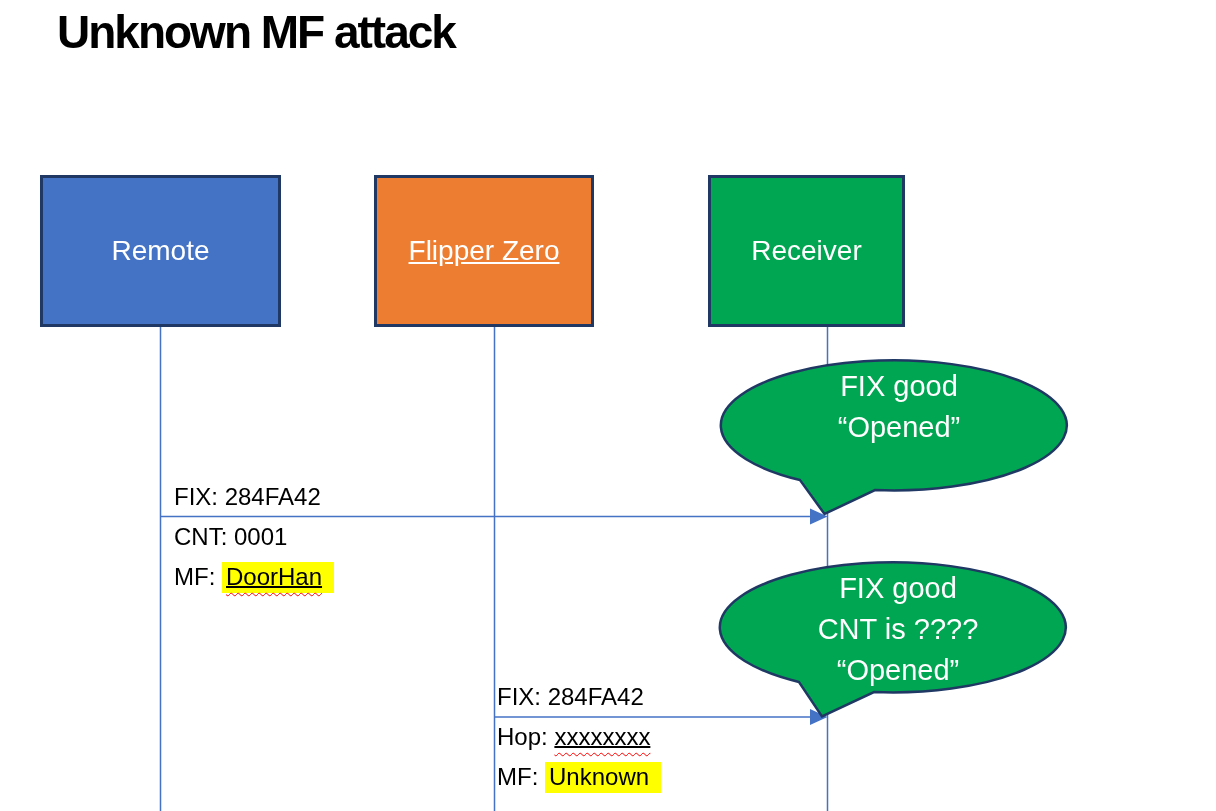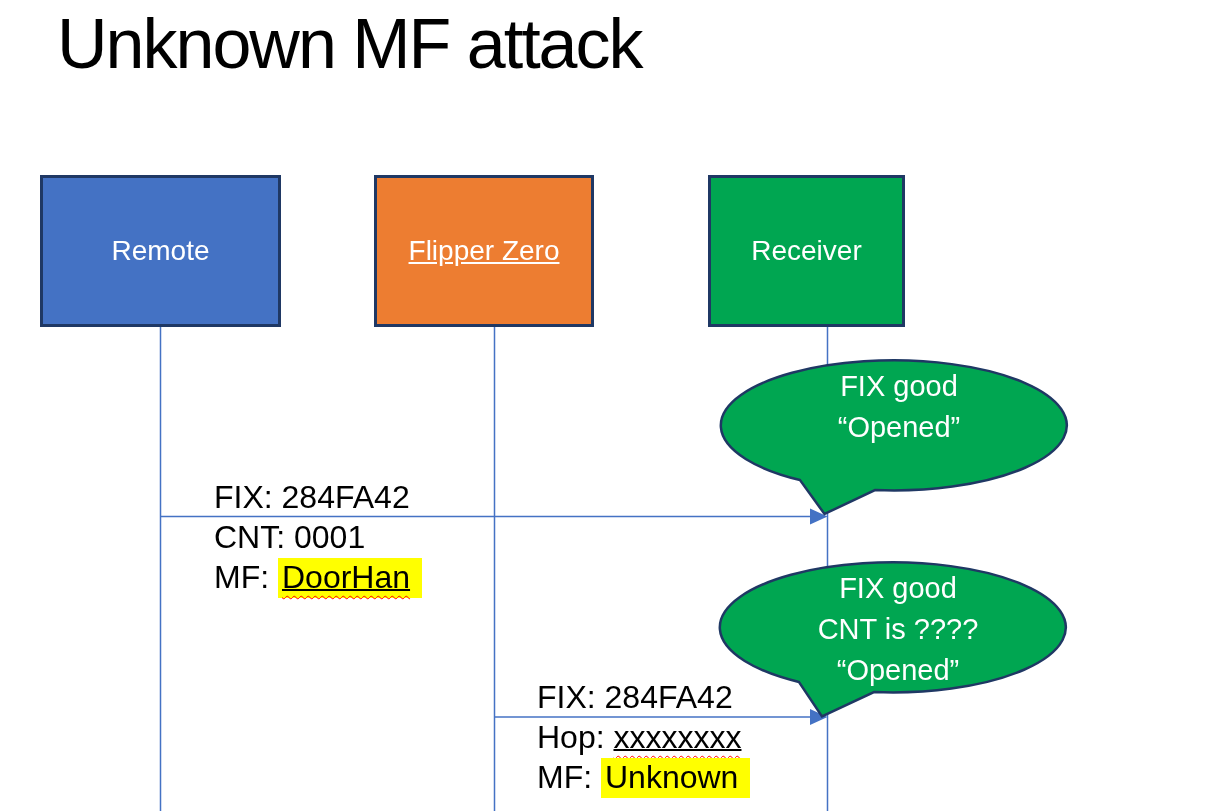--- a/index.html
+++ b/index.html
@@ -14,36 +14,36 @@
     --title-color:#000000;
     --label-color:#000000;
   }
   html,body{margin:0;padding:0;background:#fff;}
   .slide{
     position:relative;width:1216px;height:811px;background:#ffffff;
     overflow:hidden;font-family:"Liberation Sans","DejaVu Sans",sans-serif;
   }
   .slide-title{
     position:absolute;left:57px;top:8px;
-    font-size:70px;font-weight:400;letter-spacing:-2px;
+    font-size:46px;font-weight:700;letter-spacing:-2px;
     color:var(--title-color);white-space:nowrap;line-height:1.05;
   }
   .diagram-canvas{position:absolute;left:0;top:0;z-index:1;}
   .actor-box{
     position:absolute;top:175px;height:152px;box-sizing:border-box;
     border:3px solid var(--border-navy);
     display:flex;align-items:center;justify-content:center;
     color:#ffffff;font-size:28px;z-index:2;
   }
   .box-remote{left:40px;width:241px;background:var(--remote-fill);text-align:center;}
   .box-flipper{left:374px;width:220px;background:var(--flipper-fill);text-decoration:underline;}
   .box-receiver{left:708px;width:197px;background:var(--receiver-fill);text-align:center;}
   .msg-label{
     position:absolute;z-index:3;color:var(--label-color);
-    font-size:32px;line-height:40px;white-space:nowrap;margin-left:40px;
+    font-size:24px;line-height:40px;white-space:nowrap;
   }
   .msg-1{left:174px;top:477px;}
   .msg-2{left:497px;top:677px;}
   .hl{background:var(--highlight-yellow);padding:1px 12px 3px 4px;}
   .u-black{text-decoration:underline;text-decoration-color:var(--label-color);text-decoration-thickness:2px;}
   .u-wavy{text-decoration:underline wavy var(--squiggle-red);text-decoration-thickness:1px;text-underline-offset:7px;}
   .callout-text{
     position:absolute;z-index:4;width:346px;text-align:center;
     color:#ffffff;font-size:29px;line-height:41px;white-space:nowrap;
   }

